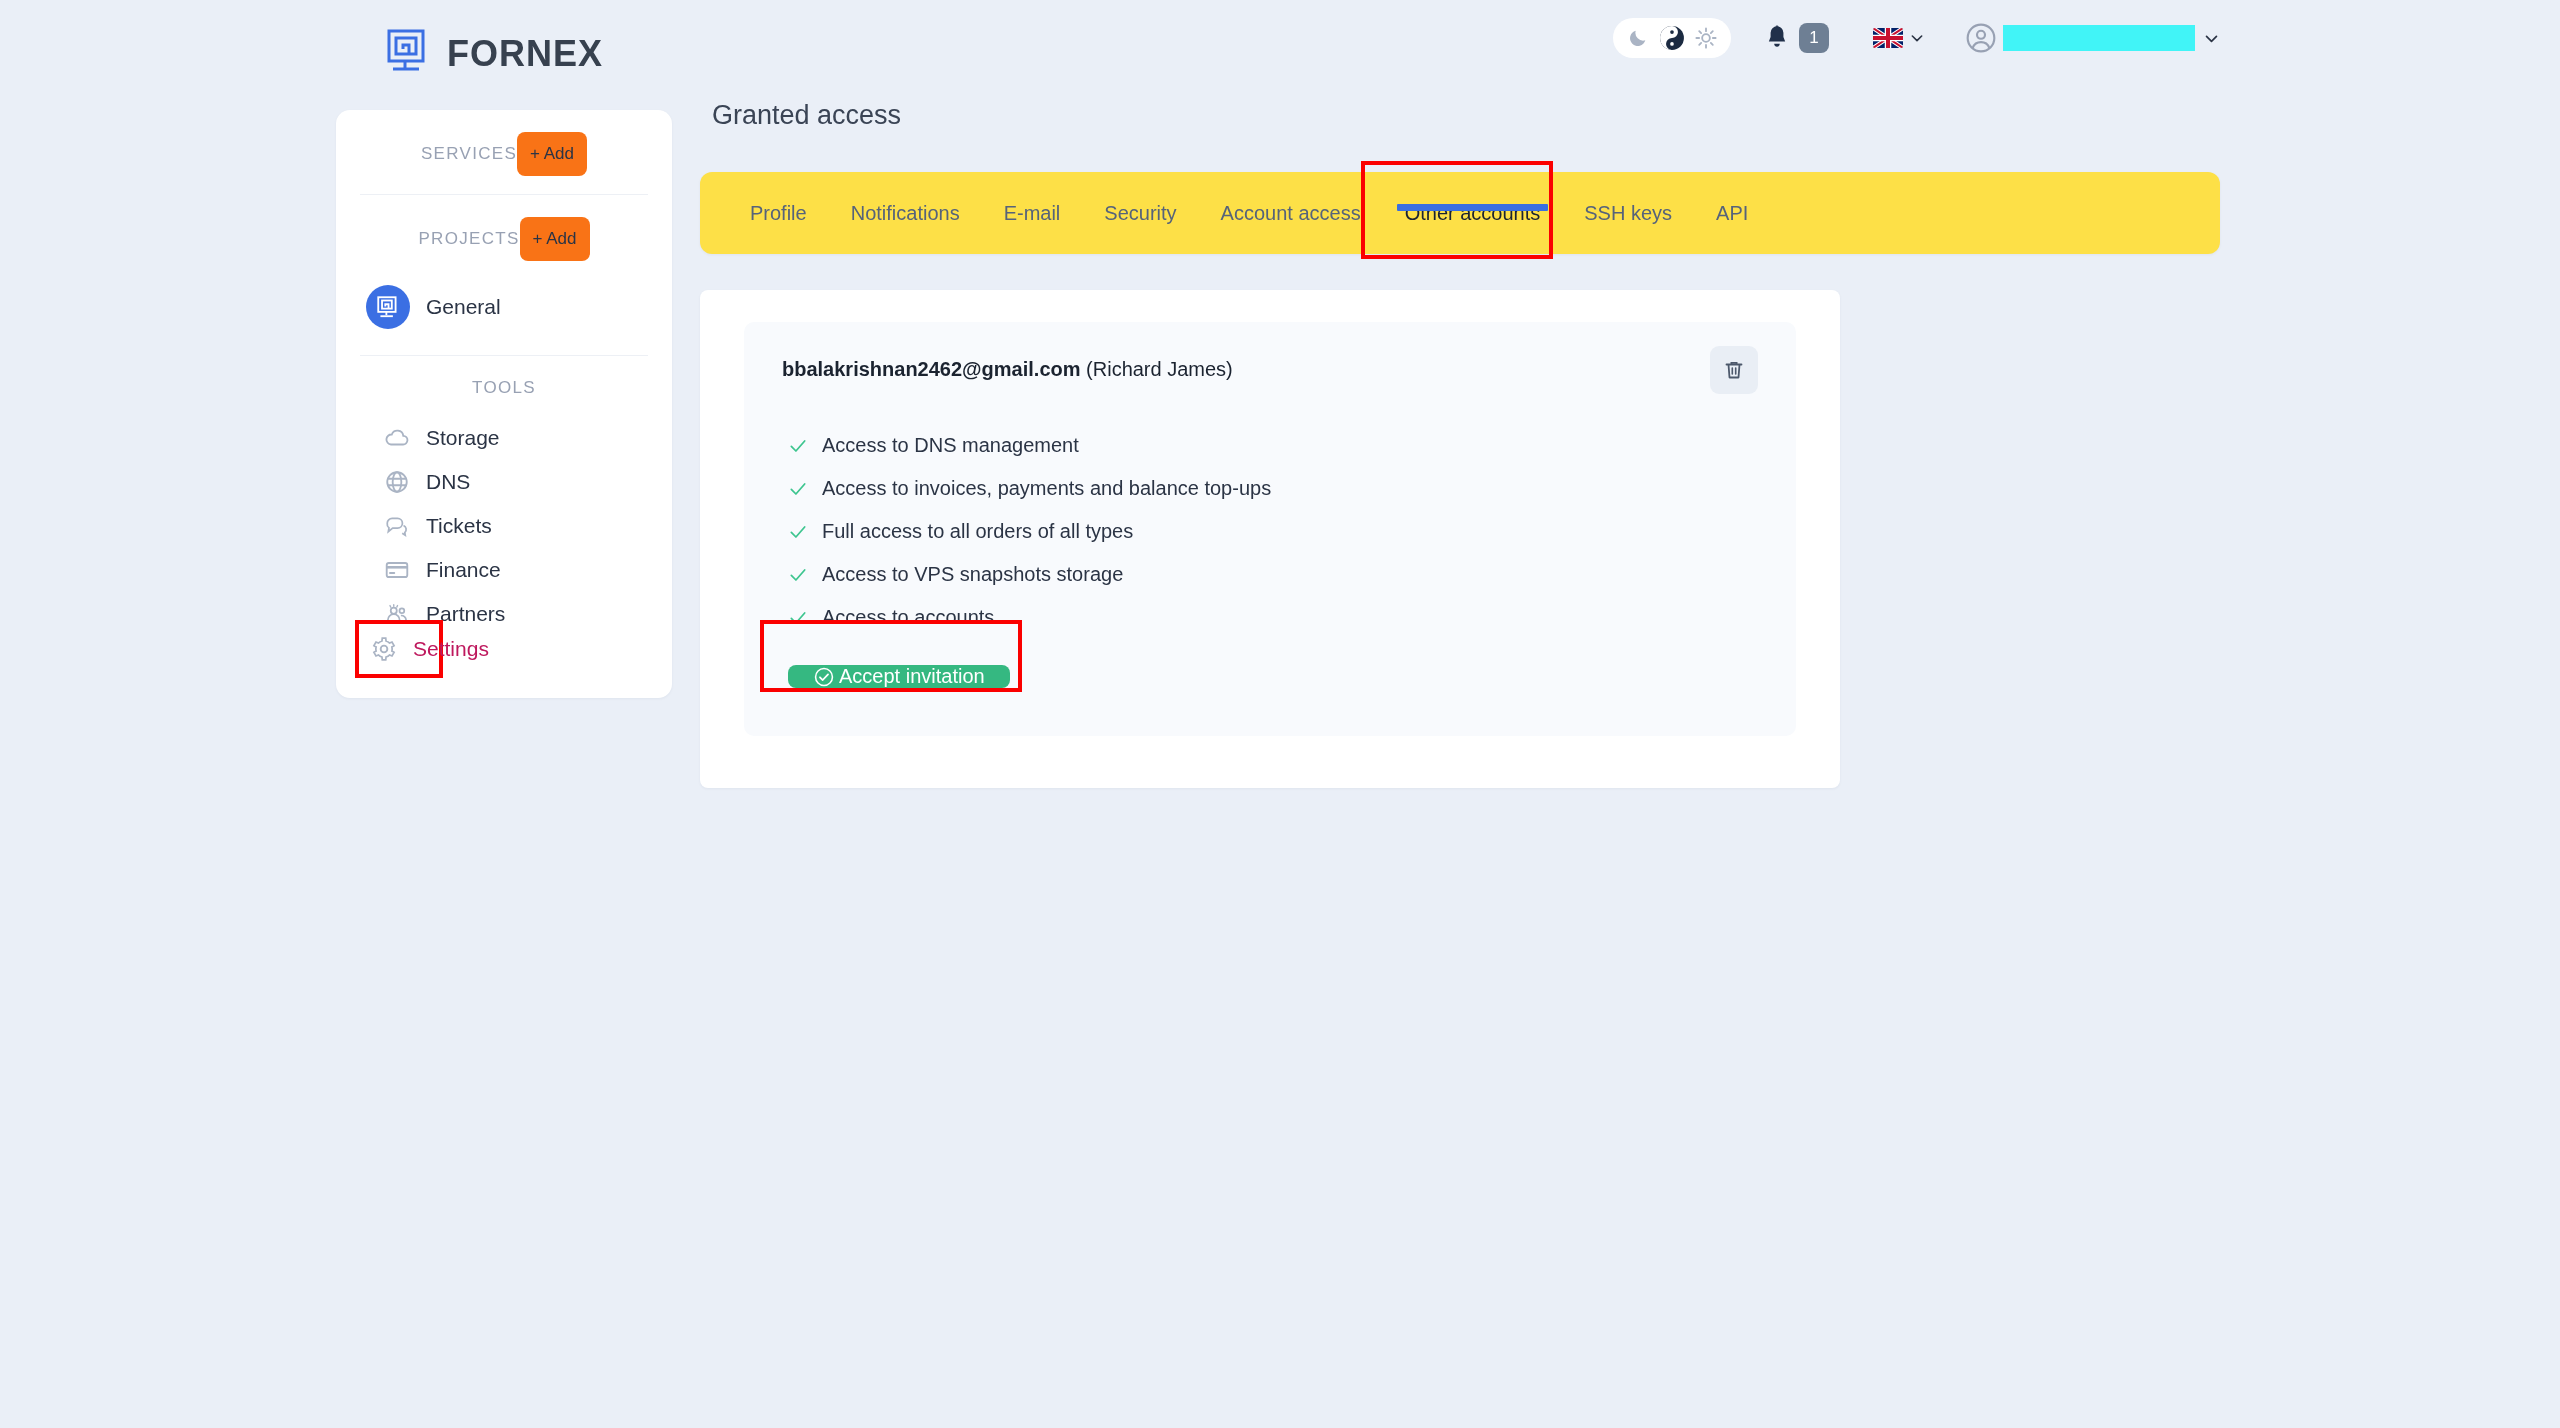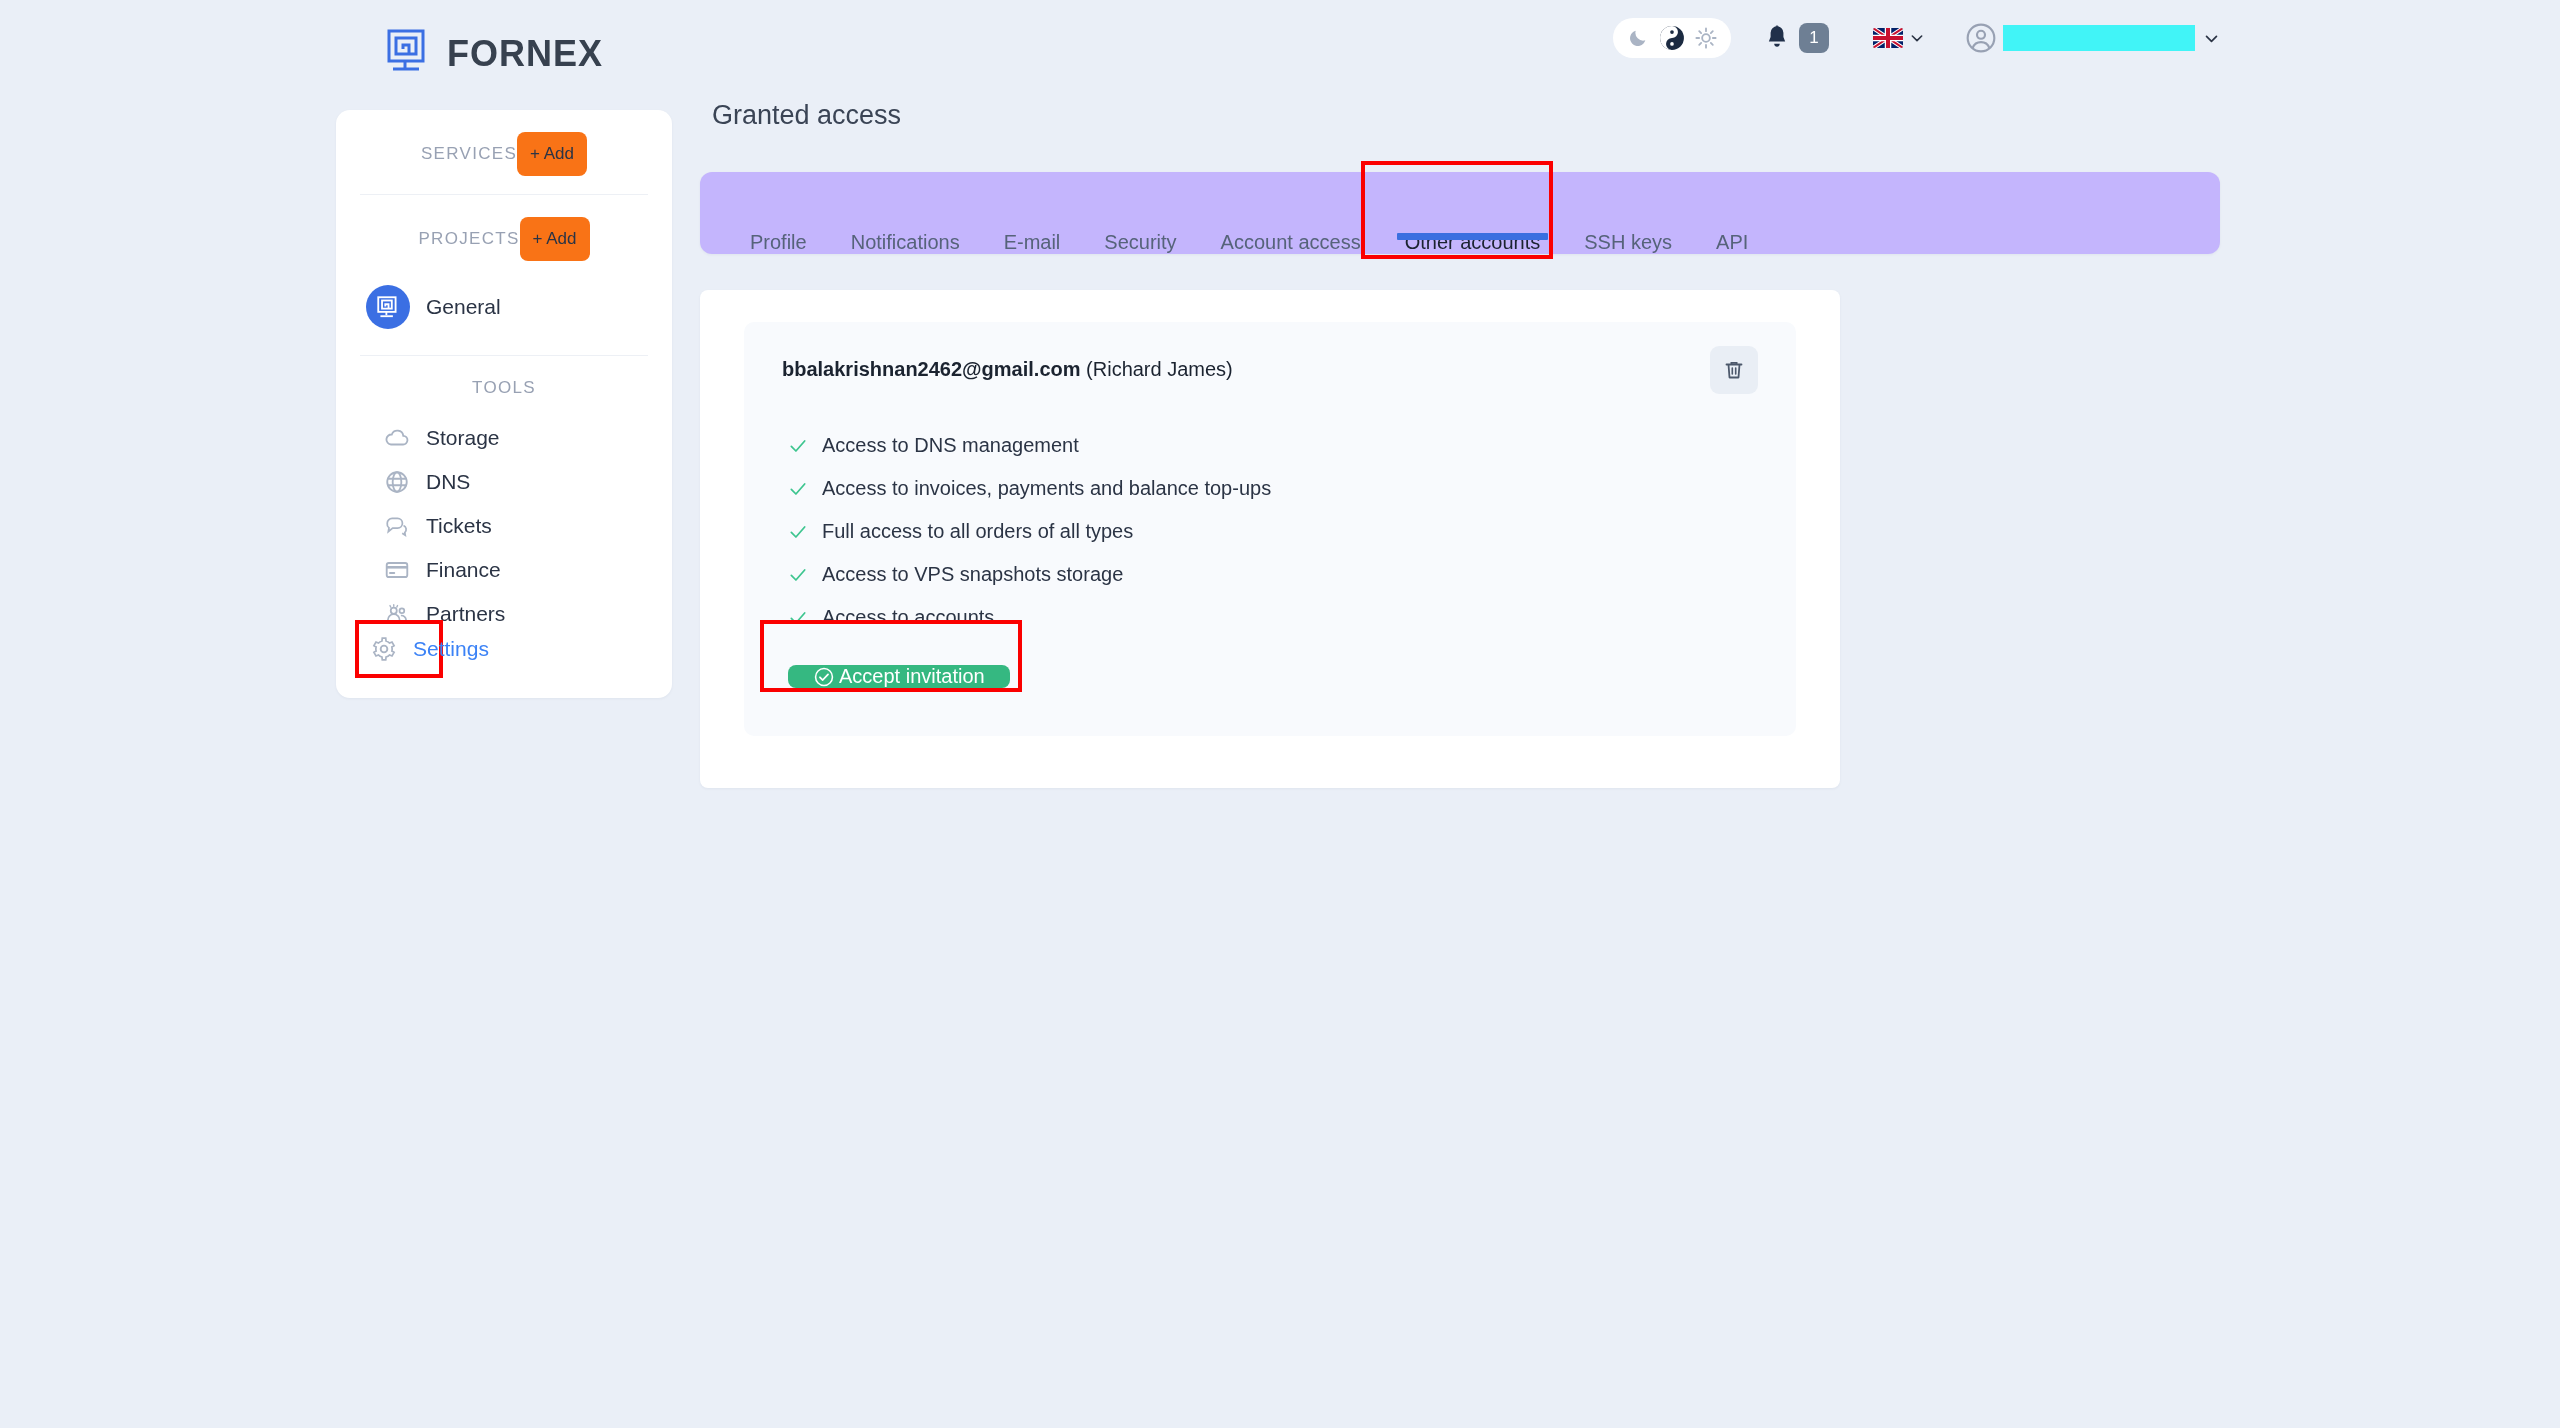--- a/index.html
+++ b/index.html
@@ -106,33 +106,33 @@
   }
   .tool-ico { width: 26px; height: 26px; flex: 0 0 auto; display: block; }
 
   .hl-settings {
     position: absolute; left: 355px; top: 620px;
     width: 88px; height: 58px;
     border: 4px solid #fb0000; background: #ffffff;
     z-index: 5;
     display: flex; align-items: center; padding-left: 12px; gap: 16px;
   }
-  .hl-settings .lbl { font-size: 21px; color: #3b82f6; }
+  .hl-settings .lbl { font-size: 21px; color: #be185d; }
 
   
   .main { position: absolute; left: 700px; top: 100px; }
   .page-title {
     font-size: 27px; color: #3a4455; font-weight: normal;
     margin-bottom: 41px; margin-left: 12px;
   }
 
   .tabs-card {
     width: 1520px; height: 82px;
-    background: #c4b5fd; border-radius: 12px;
-    display: flex; align-items: flex-end; padding-left: 28px;
+    background: #fde047; border-radius: 12px;
+    display: flex; align-items: center; padding-left: 28px;
     box-shadow: 0 1px 3px rgba(25,40,70,0.05);
   }
   .tab {
     display: flex; align-items: center; position: relative;
     padding: 0 22px; font-size: 20px; color: #56637a;
     cursor: pointer; white-space: nowrap;
   }
   .tab.active { color: #1b2330; }
   .tab.active::after {
     content: ""; position: absolute; left: 14px; right: 14px; bottom: 14px;

